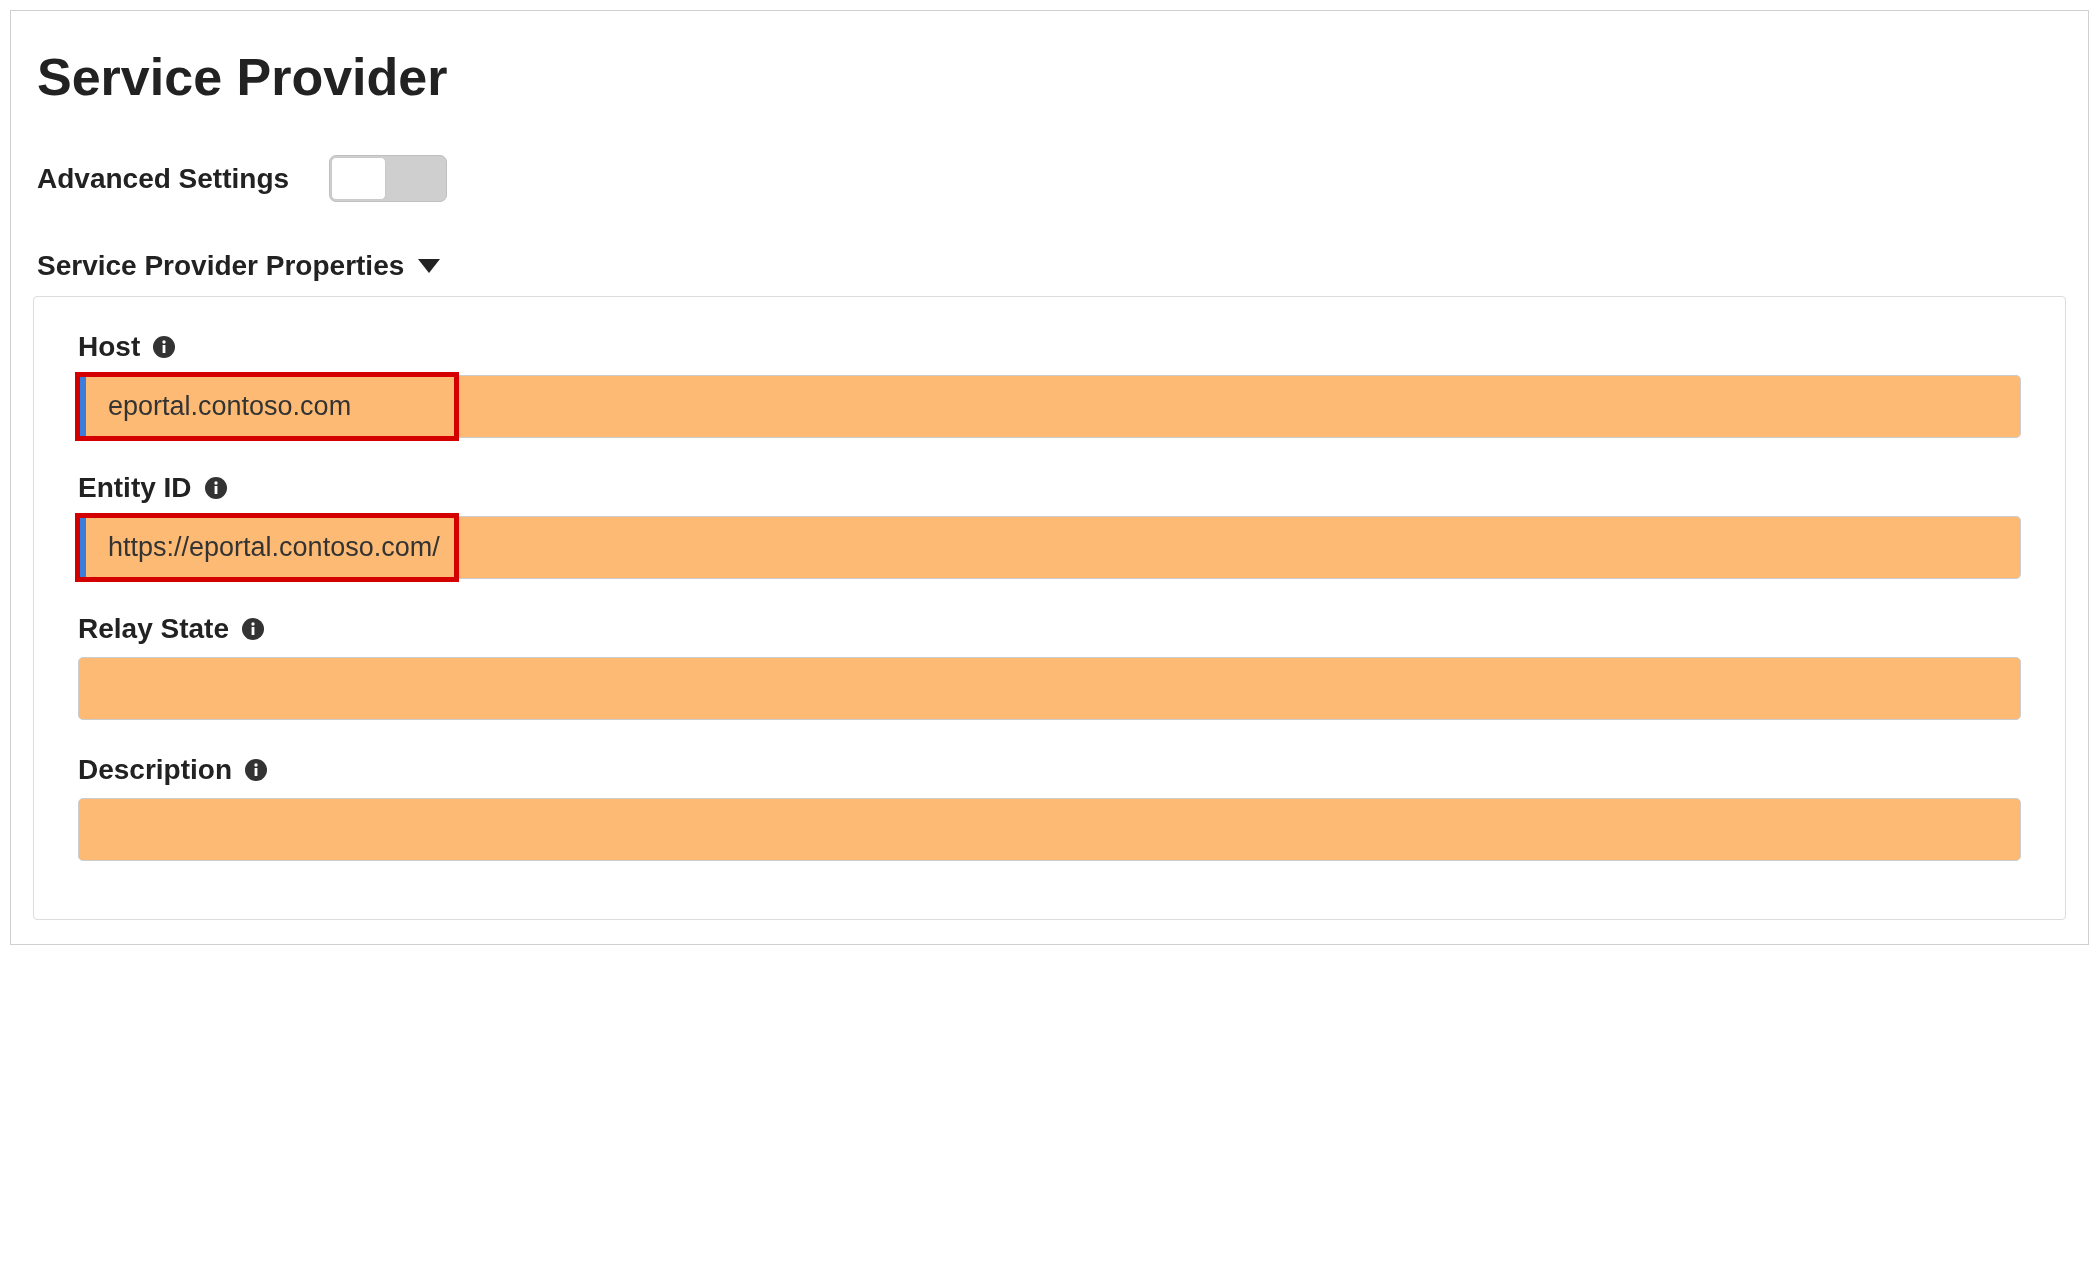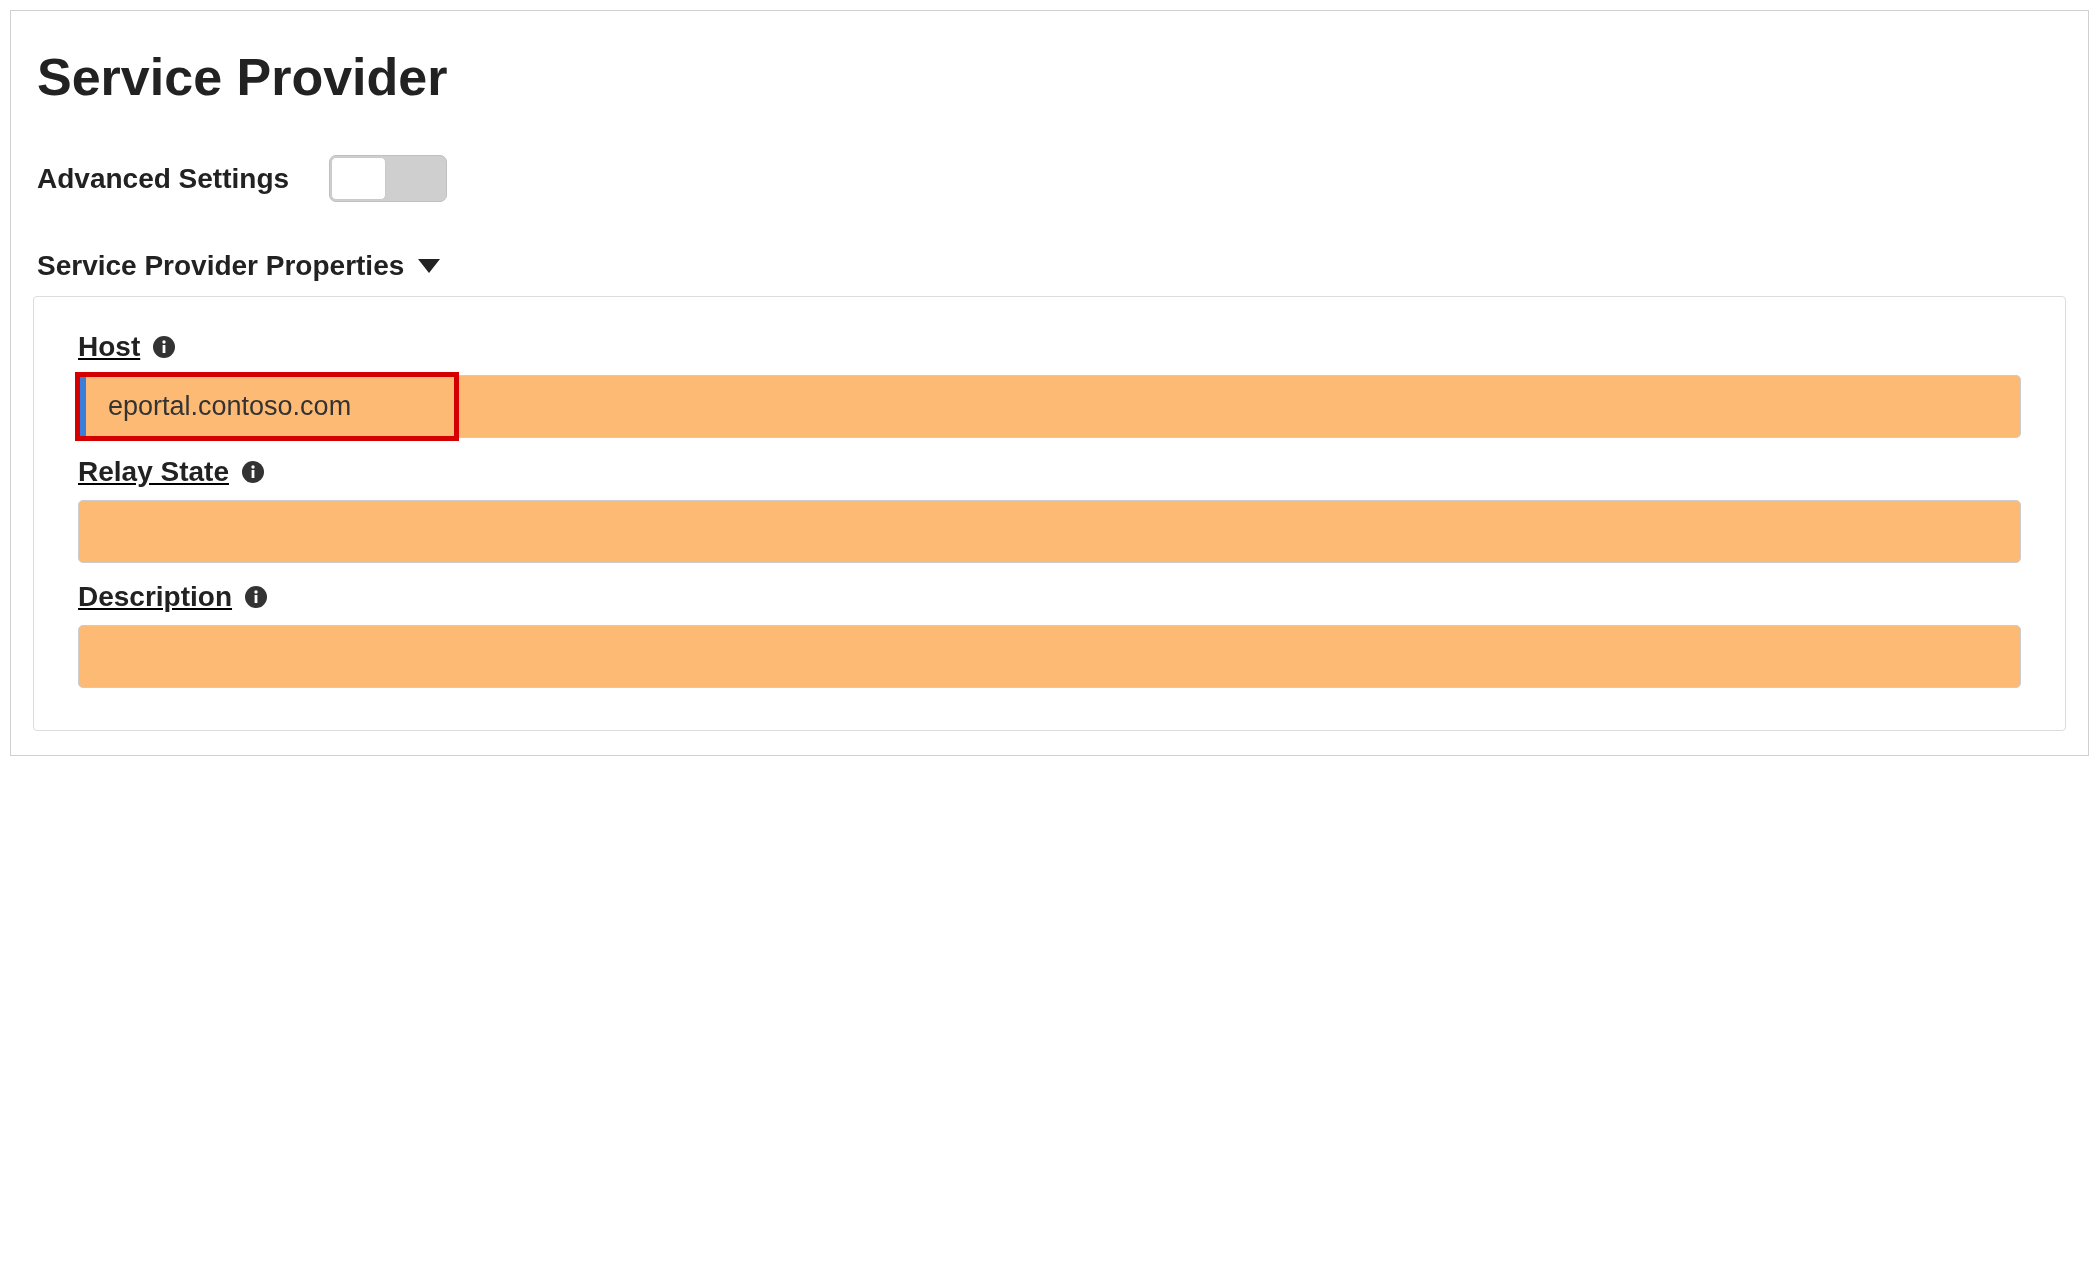--- a/index.html
+++ b/index.html
@@ -74,22 +74,21 @@
       display: inline-block;
     }
     .properties-panel {
       border: 1px solid #dcdcdc;
       border-radius: 4px;
       margin: 2px 14px 16px 14px;
       padding: 34px 44px 24px 44px;
       background: #ffffff;
     }
     .field-group {
-      margin-bottom: 18px;
-      text-decoration: underline;
+      margin-bottom: 34px;
     }
     .field-label-row {
       display: flex;
       align-items: center;
       gap: 12px;
       margin-bottom: 12px;
     }
     .field-label {
       font-size: 28px;
       font-weight: bold;
@@ -164,20 +163,36 @@
               <circle cx="12" cy="7" r="1.7" fill="#fff"></circle>
             </svg>
         </span>
       </div>
       <div class="field-input-wrapper">
         <input type="text" class="field-input has-accent" value="eportal.contoso.com" style="">
         <div class="highlight-box"></div>
       </div>
     </div>
 
+    <div class="field-group">
+      <div class="field-label-row">
+        <span class="field-label">Entity ID</span>
+        <span class="info-icon">
+          <svg viewBox="0 0 24 24" fill="#333333">
+              <circle cx="12" cy="12" r="11"></circle>
+              <rect x="10.6" y="10" width="2.8" height="8" fill="#fff"></rect>
+              <circle cx="12" cy="7" r="1.7" fill="#fff"></circle>
+            </svg>
+        </span>
+      </div>
+      <div class="field-input-wrapper">
+        <input type="text" class="field-input has-accent" value="https://eportal.contoso.com/" style="">
+        <div class="highlight-box"></div>
+      </div>
+    </div>
 
     <div class="field-group">
       <div class="field-label-row">
         <span class="field-label">Relay State</span>
         <span class="info-icon">
           <svg viewBox="0 0 24 24" fill="#333333">
               <circle cx="12" cy="12" r="11"></circle>
               <rect x="10.6" y="10" width="2.8" height="8" fill="#fff"></rect>
               <circle cx="12" cy="7" r="1.7" fill="#fff"></circle>
             </svg>

